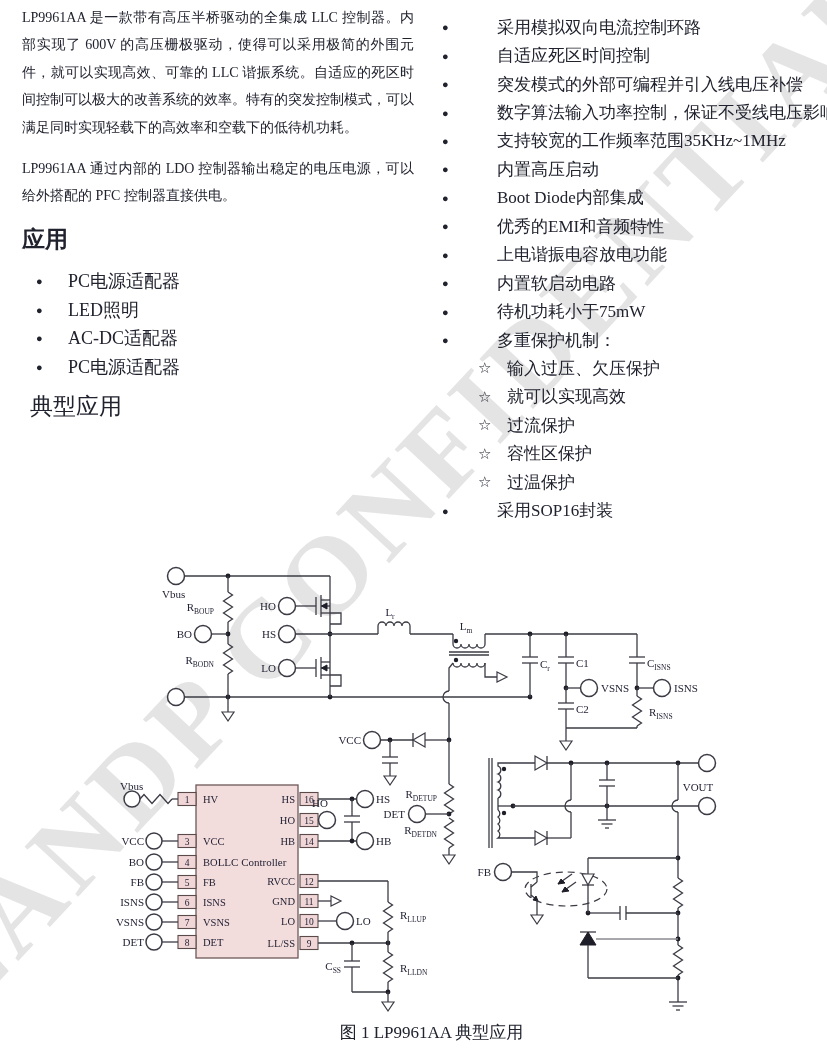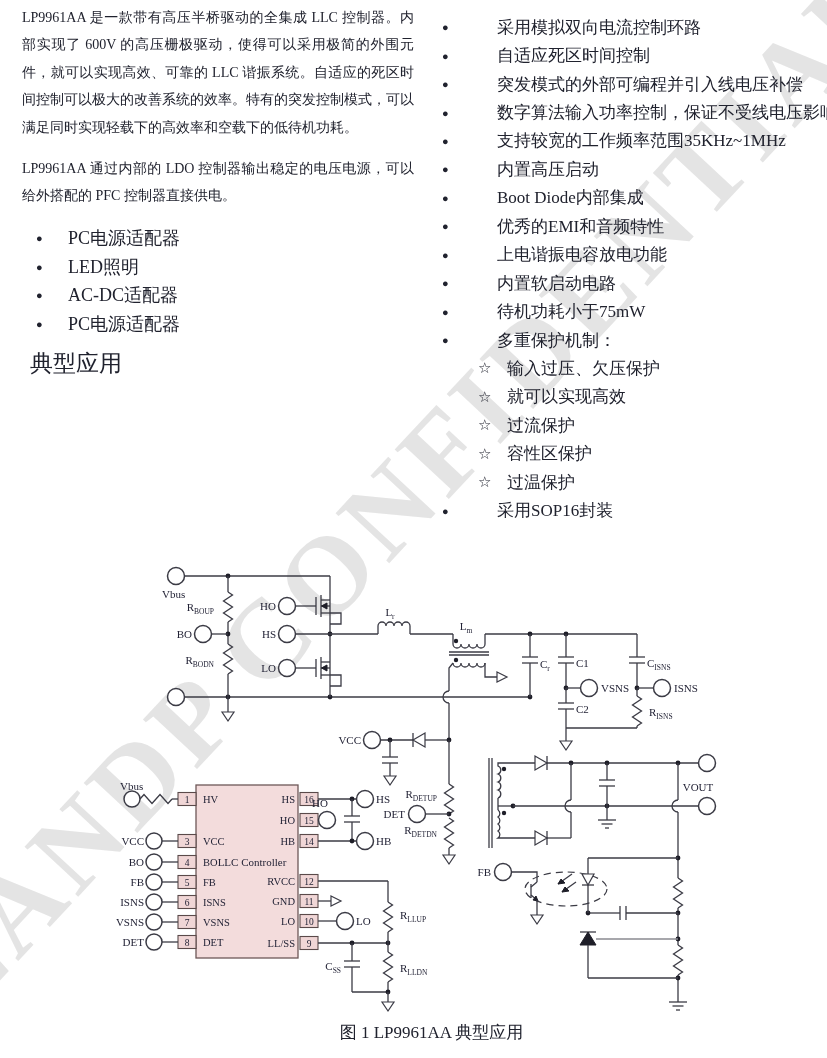--- a/index.html
+++ b/index.html
@@ -41,20 +41,21 @@
   .ictitle{font-size:11px;fill:#232336;text-anchor:middle;font-family:"Liberation Serif",serif;}
 </style>
 </head>
 <body>
 
 <div class="watermark">LANDP CONFIDENTIAL</div>
 
 <div class="col-left">
   <p>LP9961AA 是一款带有高压半桥驱动的全集成 LLC 控制器。内部实现了 600V 的高压栅极驱动，使得可以采用极简的外围元件，就可以实现高效、可靠的 LLC 谐振系统。自适应的死区时间控制可以极大的改善系统的效率。特有的突发控制模式，可以满足同时实现轻载下的高效率和空载下的低待机功耗。</p>
   <p>LP9961AA 通过内部的 LDO 控制器输出稳定的电压电源，可以给外搭配的 PFC 控制器直接供电。</p>
+  <div class="h-app">应用</div>
   <div class="app-row">
     <span class="bullet">●</span>
     <span>PC电源适配器</span>
   </div>
   <div class="app-row">
     <span class="bullet">●</span>
     <span>LED照明</span>
   </div>
   <div class="app-row">
     <span class="bullet">●</span>

